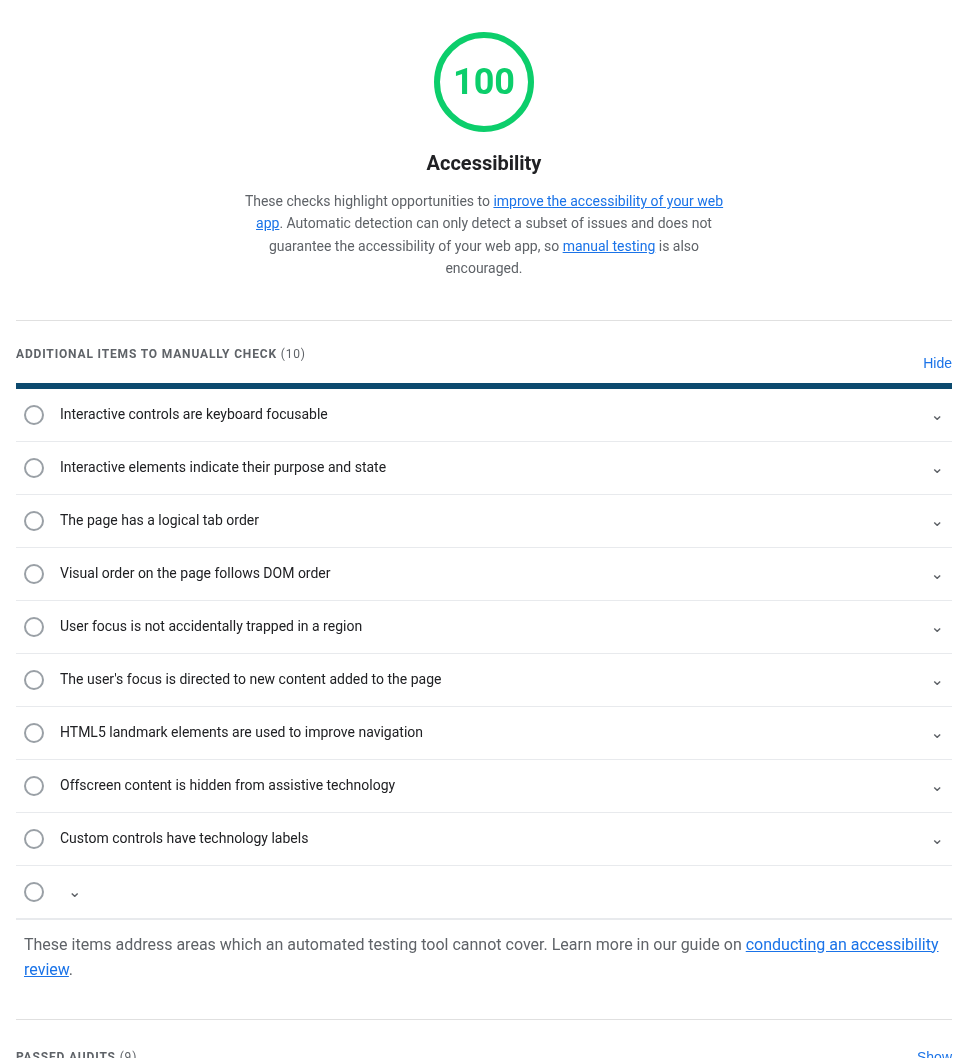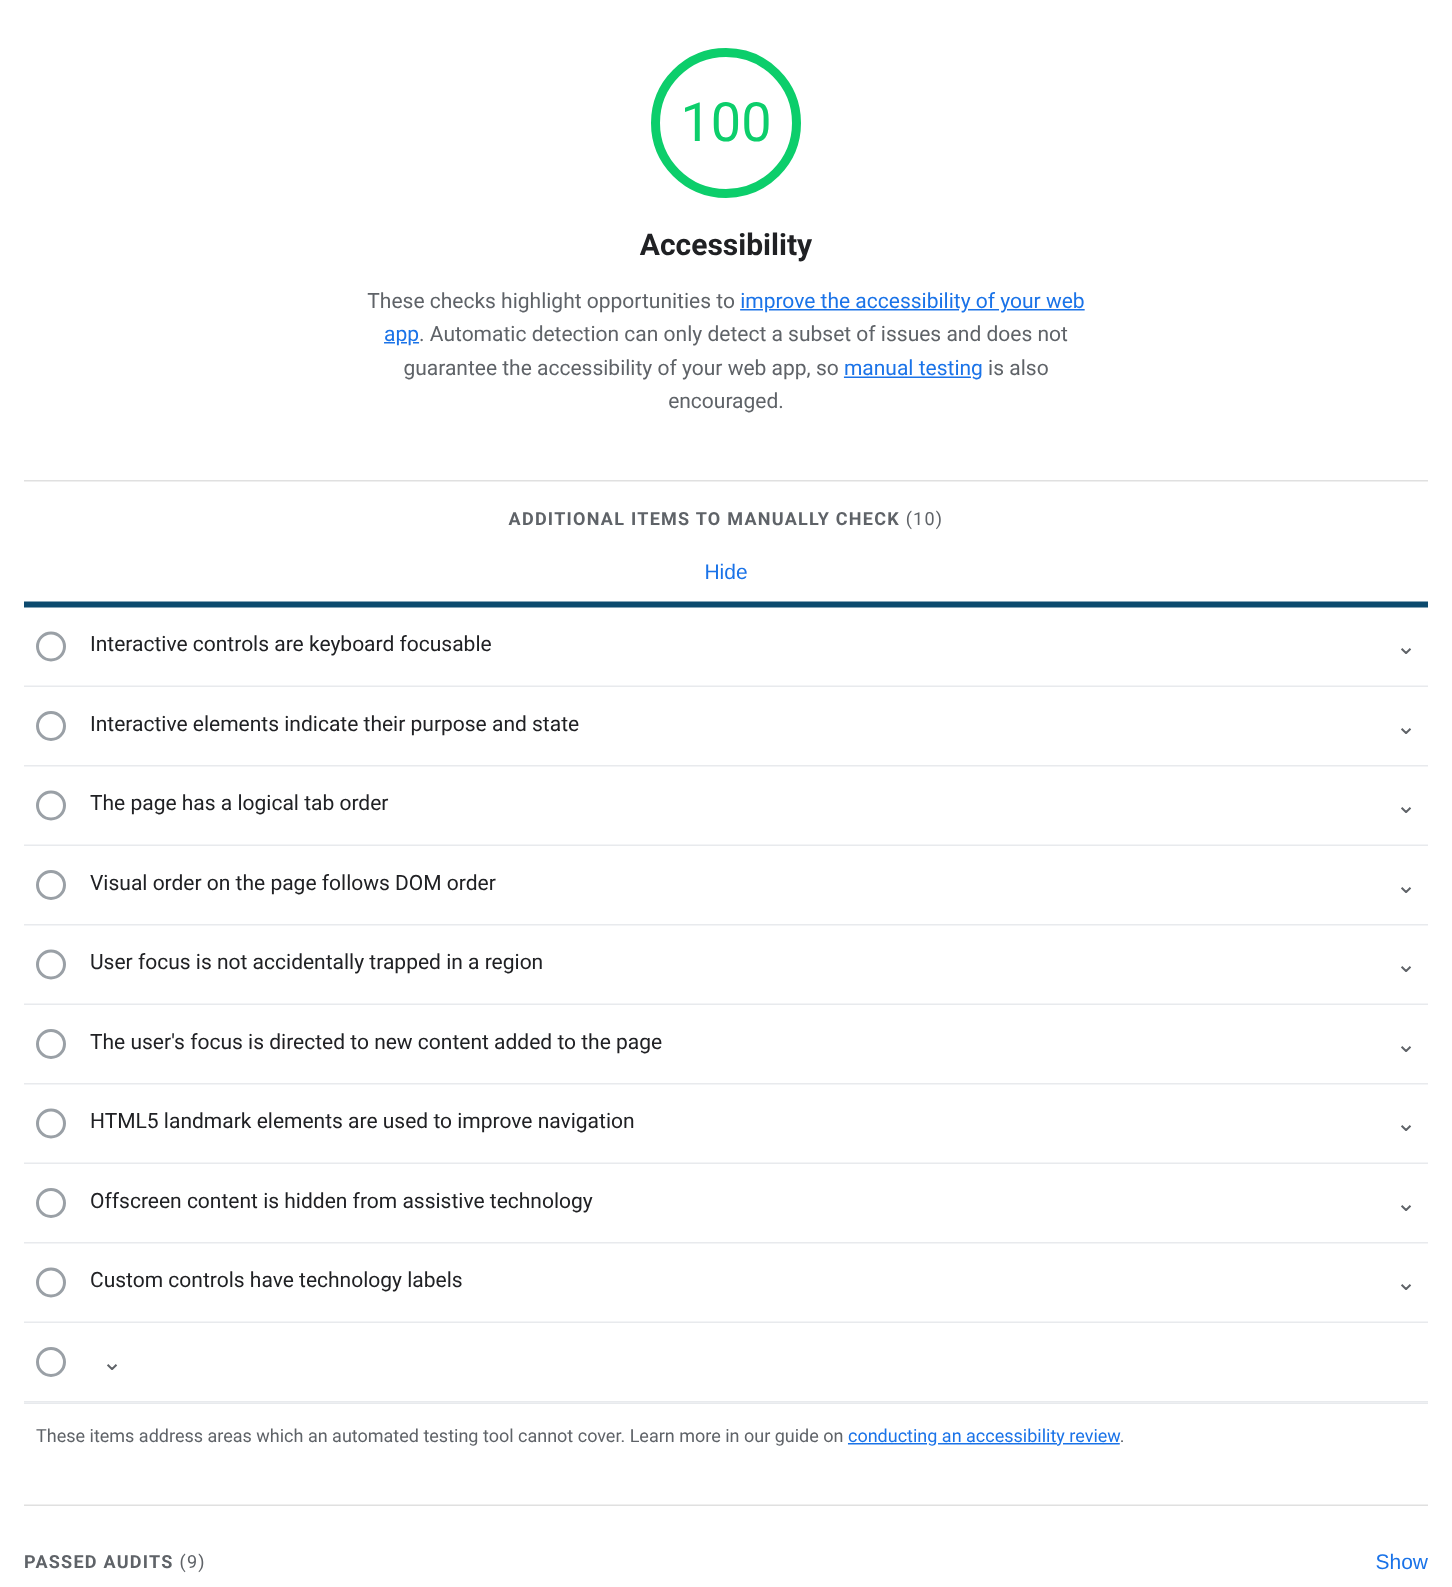--- a/index.html
+++ b/index.html
@@ -36,21 +36,21 @@
       border-radius: 50%;
       border: 6px solid #0cce6b;
       display: flex;
       align-items: center;
       justify-content: center;
       margin-bottom: 16px;
     }
 
     .score-number {
       font-size: 36px;
-      font-weight: 400;
+      font-weight: 700;
       color: #0cce6b;
     }
 
     .score-title {
       font-size: 20px;
       font-weight: 700;
       color: #202124;
       margin-bottom: 12px;
     }
 
@@ -68,21 +68,20 @@
       cursor: pointer;
     }
 
     
     .section-header {
       display: flex;
       justify-content: space-between;
       align-items: center;
       padding: 16px 0 12px 0;
       border-top: 1px solid #e0e0e0;
-      flex-direction: column;
     }
 
     .section-title {
       font-size: 12px;
       font-weight: 700;
       color: #5f6368;
       letter-spacing: 0.07em;
       text-transform: uppercase;
     }
 
@@ -96,21 +95,21 @@
       color: #1a73e8;
       cursor: pointer;
       background: none;
       border: none;
       padding: 0;
       margin-top: 18px;
     }
 
     
     .audit-list {
-      border-top: 4px solid #0c4a6e;
+      border-top: 6px solid #0c4a6e;
     }
 
     .audit-item {
       display: flex;
       align-items: center;
       padding: 14px 8px;
       border-bottom: 1px solid #e8eaed;
       cursor: pointer;
     }
 
@@ -135,21 +134,21 @@
     .audit-chevron {
       color: #5f6368;
       font-size: 16px;
       margin-left: 8px;
       flex-shrink: 0;
     }
 
     
     .manual-check-note {
       padding: 12px 8px;
-      font-size: 12px;
+      font-size: 16px;
       color: #5f6368;
       border-top: 1px solid #e8eaed;
       line-height: 1.6;
     }
 
     .manual-check-note a {
       color: #1a73e8;
       text-decoration: underline;
       cursor: pointer;
     }

